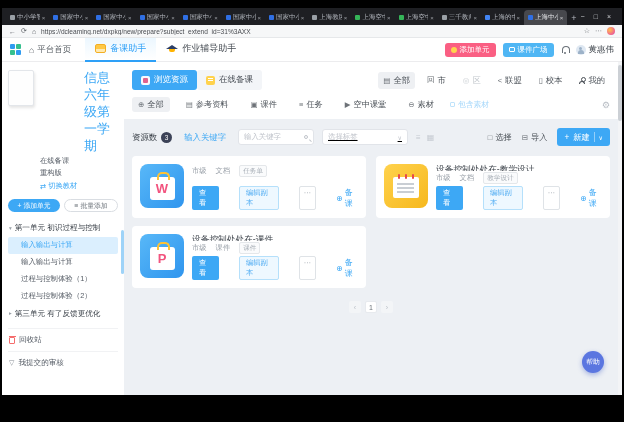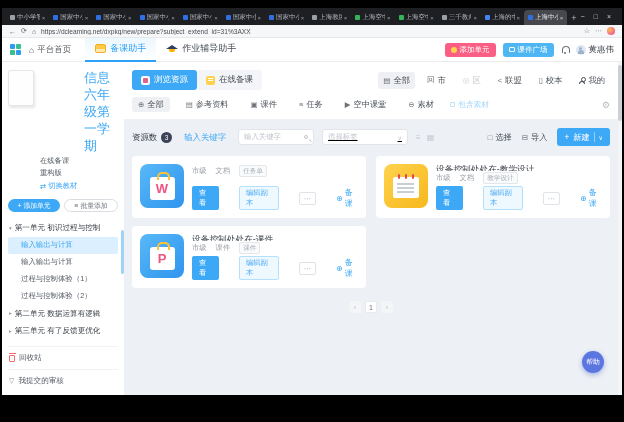--- a/index.html
+++ b/index.html
@@ -132,21 +132,21 @@
   .cicon.yellow{background:linear-gradient(135deg,#ffd24d,#f6b81d);}
   .bag{width:25px;height:23px;background:#fff;border-radius:3px;position:relative;display:flex;align-items:center;justify-content:center;font-weight:bold;font-size:13px;color:#f2547f;margin-top:4px;}
   .bag::before{content:"";position:absolute;top:-5px;left:7px;width:9px;height:6px;border:2px solid #ffc233;border-bottom:none;border-radius:5px 5px 0 0;}
   .cal{width:26px;height:21px;background:#fff;border-radius:2px;position:relative;margin-top:3px;}
   .cal::before{content:"";position:absolute;top:-3px;left:5px;width:2px;height:5px;background:#e8484d;border-radius:1px;box-shadow:7px 0 0 #e8484d,14px 0 0 #e8484d;}
   .cal::after{content:"";position:absolute;left:4px;top:6px;width:17px;height:1.5px;background:#c9ced4;box-shadow:0 4px 0 #c9ced4,0 8px 0 #c9ced4;}
   .cbody{flex:1;min-width:0;display:flex;flex-direction:column;justify-content:space-between;}
   .ctitle{font-size:8.7px;color:#3a4048;white-space:nowrap;overflow:hidden;}
   .ctags{display:flex;align-items:center;gap:9px;font-size:7.3px;color:#9aa1a9;margin:1px 0 2px;}
   .tpill{border:1px solid #e4e7ea;border-radius:2px;padding:0 3px;font-size:6.6px;color:#a6adb5;background:#fafbfc;line-height:1.5;}
-  .cacts{display:flex;align-items:center;gap:20px;}
+  .cacts{display:flex;gap:20px;}
   .btn-view{background:#3da8f5;color:#fff;border-radius:2px;font-size:7.3px;padding:2px 7px;}
   .btn-copy{background:#eef8ff;border:1px solid #b5e0fb;color:#4aa9f2;border-radius:2px;font-size:7.3px;padding:1px 6px;}
   .btn-more{border:1px solid #dfe3e7;color:#aab0b7;border-radius:2px;font-size:7.3px;padding:1px 4px;background:#fff;}
   .prep{margin-left:auto;color:#3da8f5;font-size:8px;display:flex;align-items:center;gap:2px;}
   .prep .pico{font-size:8px;}
 
   .pager{margin-top:13px;display:flex;justify-content:center;gap:4px;}
   .page{width:12px;height:12px;border-radius:2px;background:#f3f5f7;color:#b9bfc6;font-size:7px;display:flex;align-items:center;justify-content:center;}
   .page.cur{background:#fff;color:#6a7178;border:1px solid #e7eaee;}
 
@@ -309,24 +309,20 @@
         <div class="unit">
               <span class="caret">▾</span>
               <span>第一单元 初识过程与控制</span>
             </div>
         <div class="leaf selected">输入输出与计算</div>
         <div class="leaf">输入输出与计算</div>
         <div class="leaf">过程与控制体验（1）</div>
         <div class="leaf">过程与控制体验（2）</div>
         <div class="unit">
               <span class="caret">▸</span>
-              <span>第二单元 数据运算有逻辑</span>
-            </div>
-        <div class="unit">
-              <span class="caret">▸</span>
               <span>第三单元 有了反馈更优化</span>
             </div>
       </div>
       <div class="sfoot">
         <div class="sfoot-item">
               <span class="ic-trash"></span>
               <span>回收站</span>
             </div>
         <div class="sfoot-item">
               <span class="ic-funnel">▽</span>

